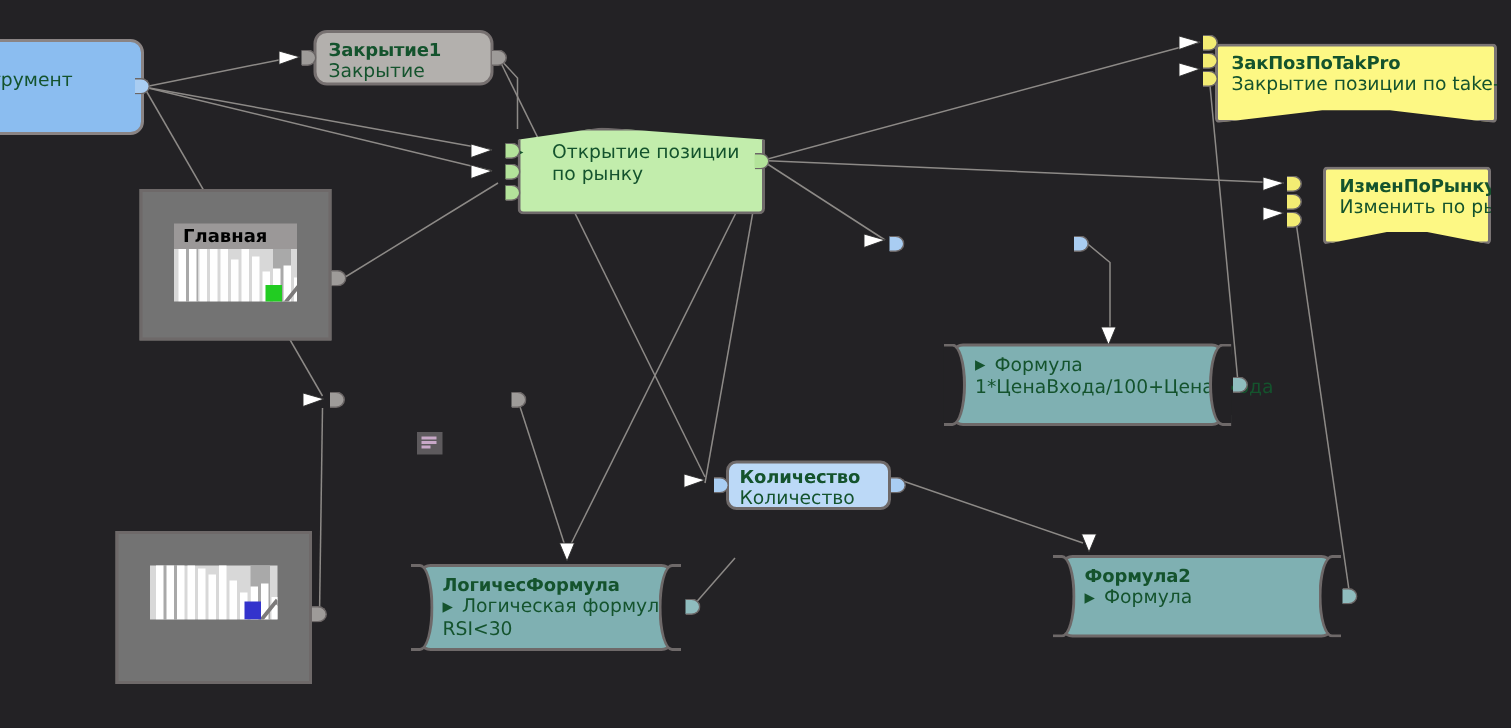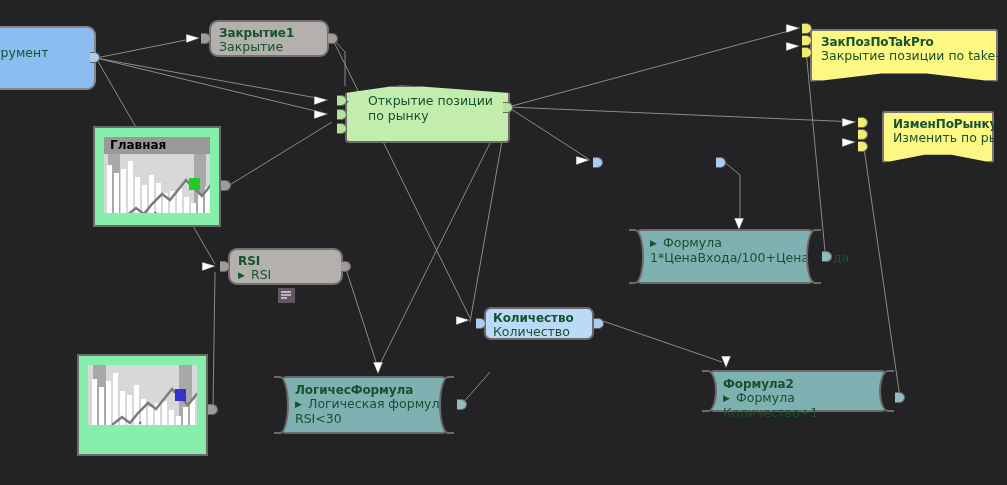--- a/index.html
+++ b/index.html
@@ -127,23 +127,23 @@
   }
   .n-teal.curved .curvedbody::after {
     right: -9px;
     border-radius: 9px 0 0 9px / 50% 0 0 50%;
     border-right: none;
   }
 
   
   .chartnode {
     position: absolute;
-    background: #86efac;
+    background: #737373;
     border: 2px solid #6e6969;
-    padding: 9px;
+    padding: 21px;
     z-index: 5;
   }
   .chartnode .chead {
     height: 17px;
     background: #9b9898;
     color: #000;
     font-size: 12px;
     font-weight: bold;
     padding: 1px 0 0 6px;
     white-space: nowrap;
@@ -288,27 +288,20 @@
       <div class="cbar" style="left:108px;width:5px; height:34px;"></div>
       <svg class="cline" width="124" height="80" viewBox="0 0 124 80">
         <polyline points="22,62 32,54 40,60 48,50 58,40 66,46 74,36 82,26 90,34 98,42 106,32 114,24" fill="none" stroke="#7c7a7a" stroke-width="2.5"></polyline>
         <polyline points="10,70 20,64 28,68 36,62 44,66 52,58" fill="none" stroke="#575555" stroke-width="1.6" stroke-dasharray="4,3"></polyline>
       </svg>
       <div class="cdot" style="right:10px; top:24px; background:#22cc22;"></div>
     </div>
   </div>
   <div class="port out p-grey" style="left:221px; top:180px;"></div>
 
-  <div class="node n-grey" style="left:228px; top:248px; width:115px; height:37px;">
-    <div class="title">RSI</div>
-    <div class="sub">
-      <span class="arrowglyph">▶</span>
-      <span>RSI</span>
-    </div>
-  </div>
   <div class="port in p-grey" style="left:220px; top:261px;"></div>
   <div class="port out p-grey" style="left:341px; top:261px;"></div>
   <div class="noteicon" style="left:278px; top:288px;">
     <i style="left:3px; top:3px;  width:10px;"></i>
     <i style="left:3px; top:6px;  width:10px;"></i>
     <i style="left:3px; top:9px;  width:6px;"></i>
   </div>
 
   <div class="chartnode" style="left:77px; top:354px; width:131px; height:102px;">
     <div class="cbody">
@@ -378,28 +371,27 @@
     <div class="curvedbody">
       <div class="sub">
         <span class="arrowglyph">▶</span>
         <span>Формула</span>
       </div>
       <div class="expr">1*ЦенаВхода/100+ЦенаВхода</div>
     </div>
   </div>
   <div class="port out p-teal" style="left:822px; top:251px;"></div>
 
-  <div class="node n-teal curved" style="left:709px; top:370px; width:178px; height:42px;">
+  <div class="node n-teal curved" style="left:709px; top:370px; width:178px; height:55px;">
     <div class="curvedbody">
       <div class="title">Формула2</div>
       <div class="sub">
         <span class="arrowglyph">▶</span>
         <span>Формула</span>
       </div>
-      <div class="expr">Количество+1</div>
     </div>
   </div>
   <div class="port out p-teal" style="left:895px; top:392px;"></div>
 
   <div class="node n-yellow notch" style="left:810px; top:17px; width:188px; height:53px;margin-top:12px;">
     <div class="notchbody">
       <div class="title">ЗакПозПоTakPro</div>
       <div class="sub">Закрытие позиции по take-pr...</div>
     </div>
   </div>

